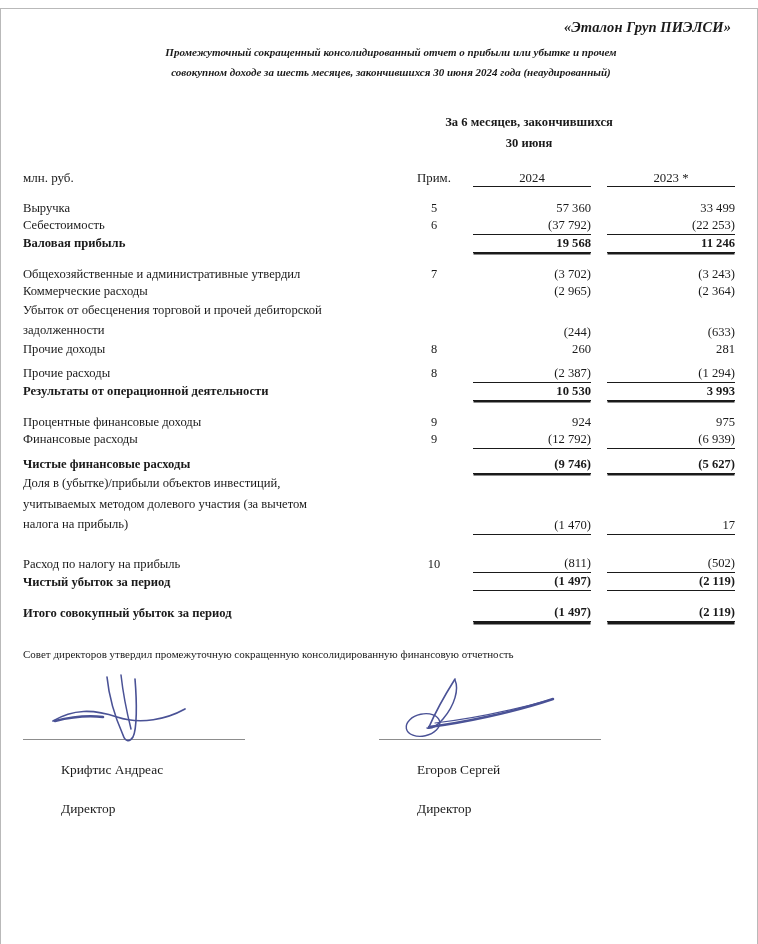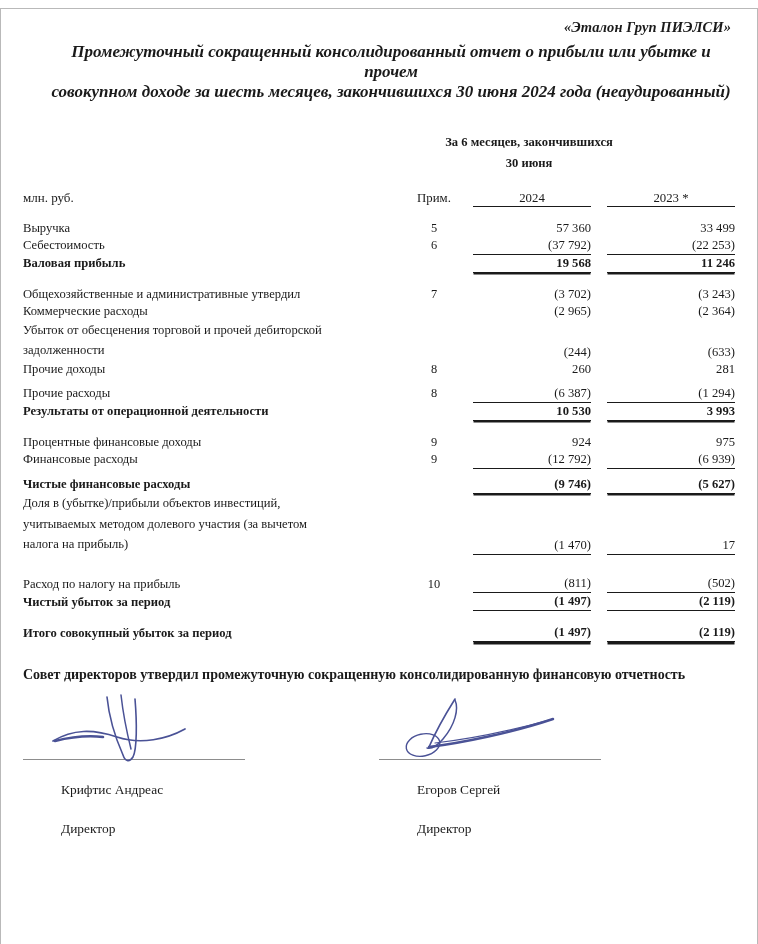--- a/index.html
+++ b/index.html
@@ -30,21 +30,21 @@
     font-weight: bold;
     font-style: italic;
     font-size: 14.5px;
     letter-spacing: .1px;
     margin: 2px 4px 6px 0;
   }
   .doc-subtitle {
     text-align: center;
     font-style: italic;
     font-weight: bold;
-    font-size: 17px;
+    font-size: 11px;
     line-height: 20px;
     margin: 0 4px 0 28px;
   }
   .doc-subtitle span { display: block; }
 
   
   .period-head {
     margin-top: 30px;
     text-align: center;
     font-weight: bold;
@@ -120,23 +120,22 @@
   }
   .unit {
     font-weight: bold;
     font-size: 13px;
     padding-bottom: 2px;
   }
 
   
   .footer-note {
     margin-top: 22px;
-    font-size: 14px;
+    font-size: 11px;
     line-height: 21px;
-    font-weight: bold;
   }
   .footer-note span { display: block; }
 
   .signatures {
     display: flex;
     margin-top: 12px;
     justify-content: flex-end;
   }
   .sig-block {
     width: 300px;
@@ -265,21 +264,21 @@
         <td class="num">281</td>
       </tr>
 
       <tr class="spacer-sm">
           <td colspan="5"></td>
         </tr>
 
       <tr>
         <td class="lbl">Прочие расходы</td>
         <td class="note raised">8</td>
-        <td class="num rule-bottom">(6 387)</td>
+        <td class="num rule-bottom">(2 387)</td>
         <td></td>
         <td class="num rule-bottom">(1 294)</td>
       </tr>
 
       <tr class="bold">
         <td class="lbl">Результаты от операционной деятельности</td>
         <td class="note"></td>
         <td class="num rule-double">10 530</td>
         <td></td>
         <td class="num rule-double">3 993</td>

